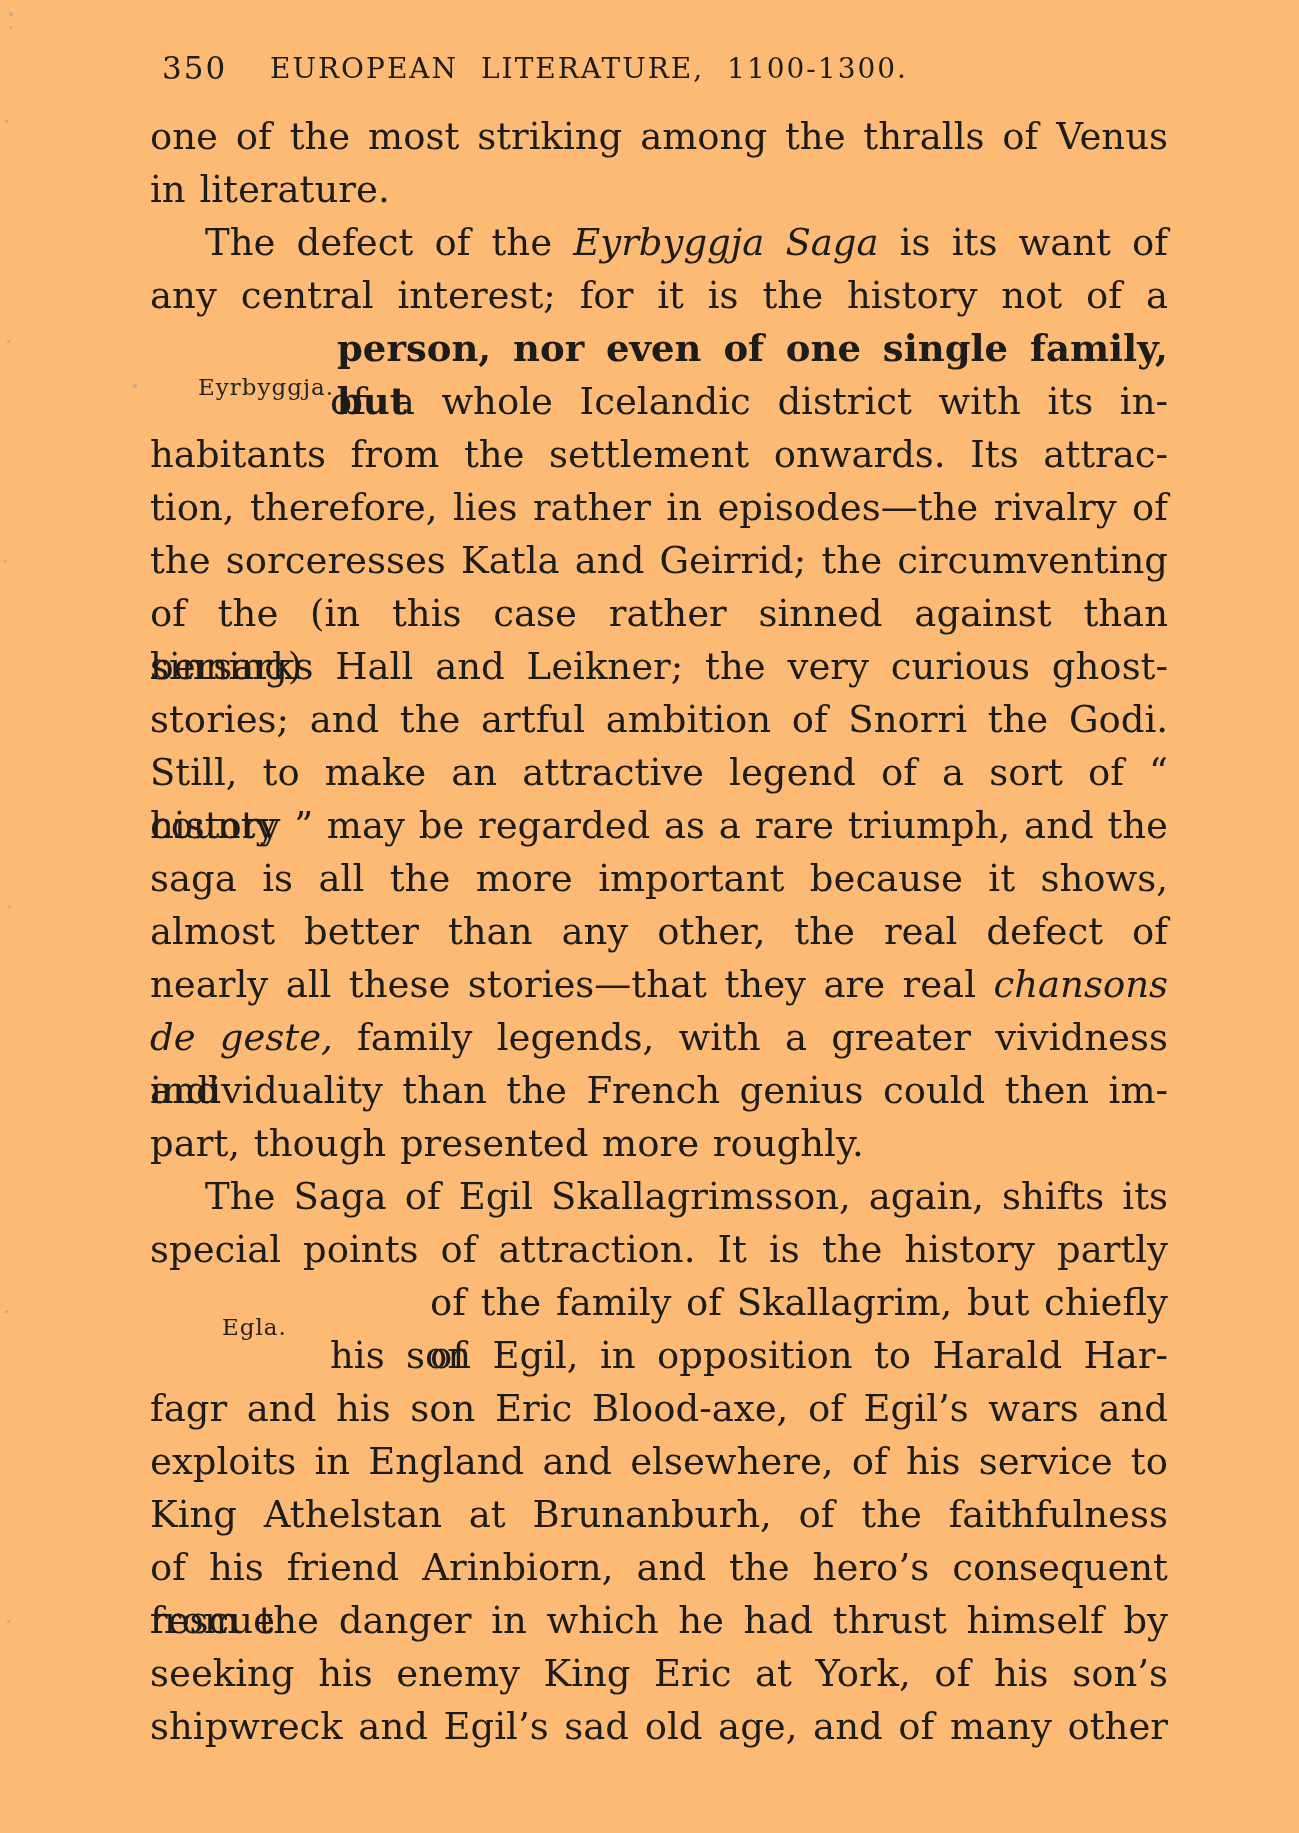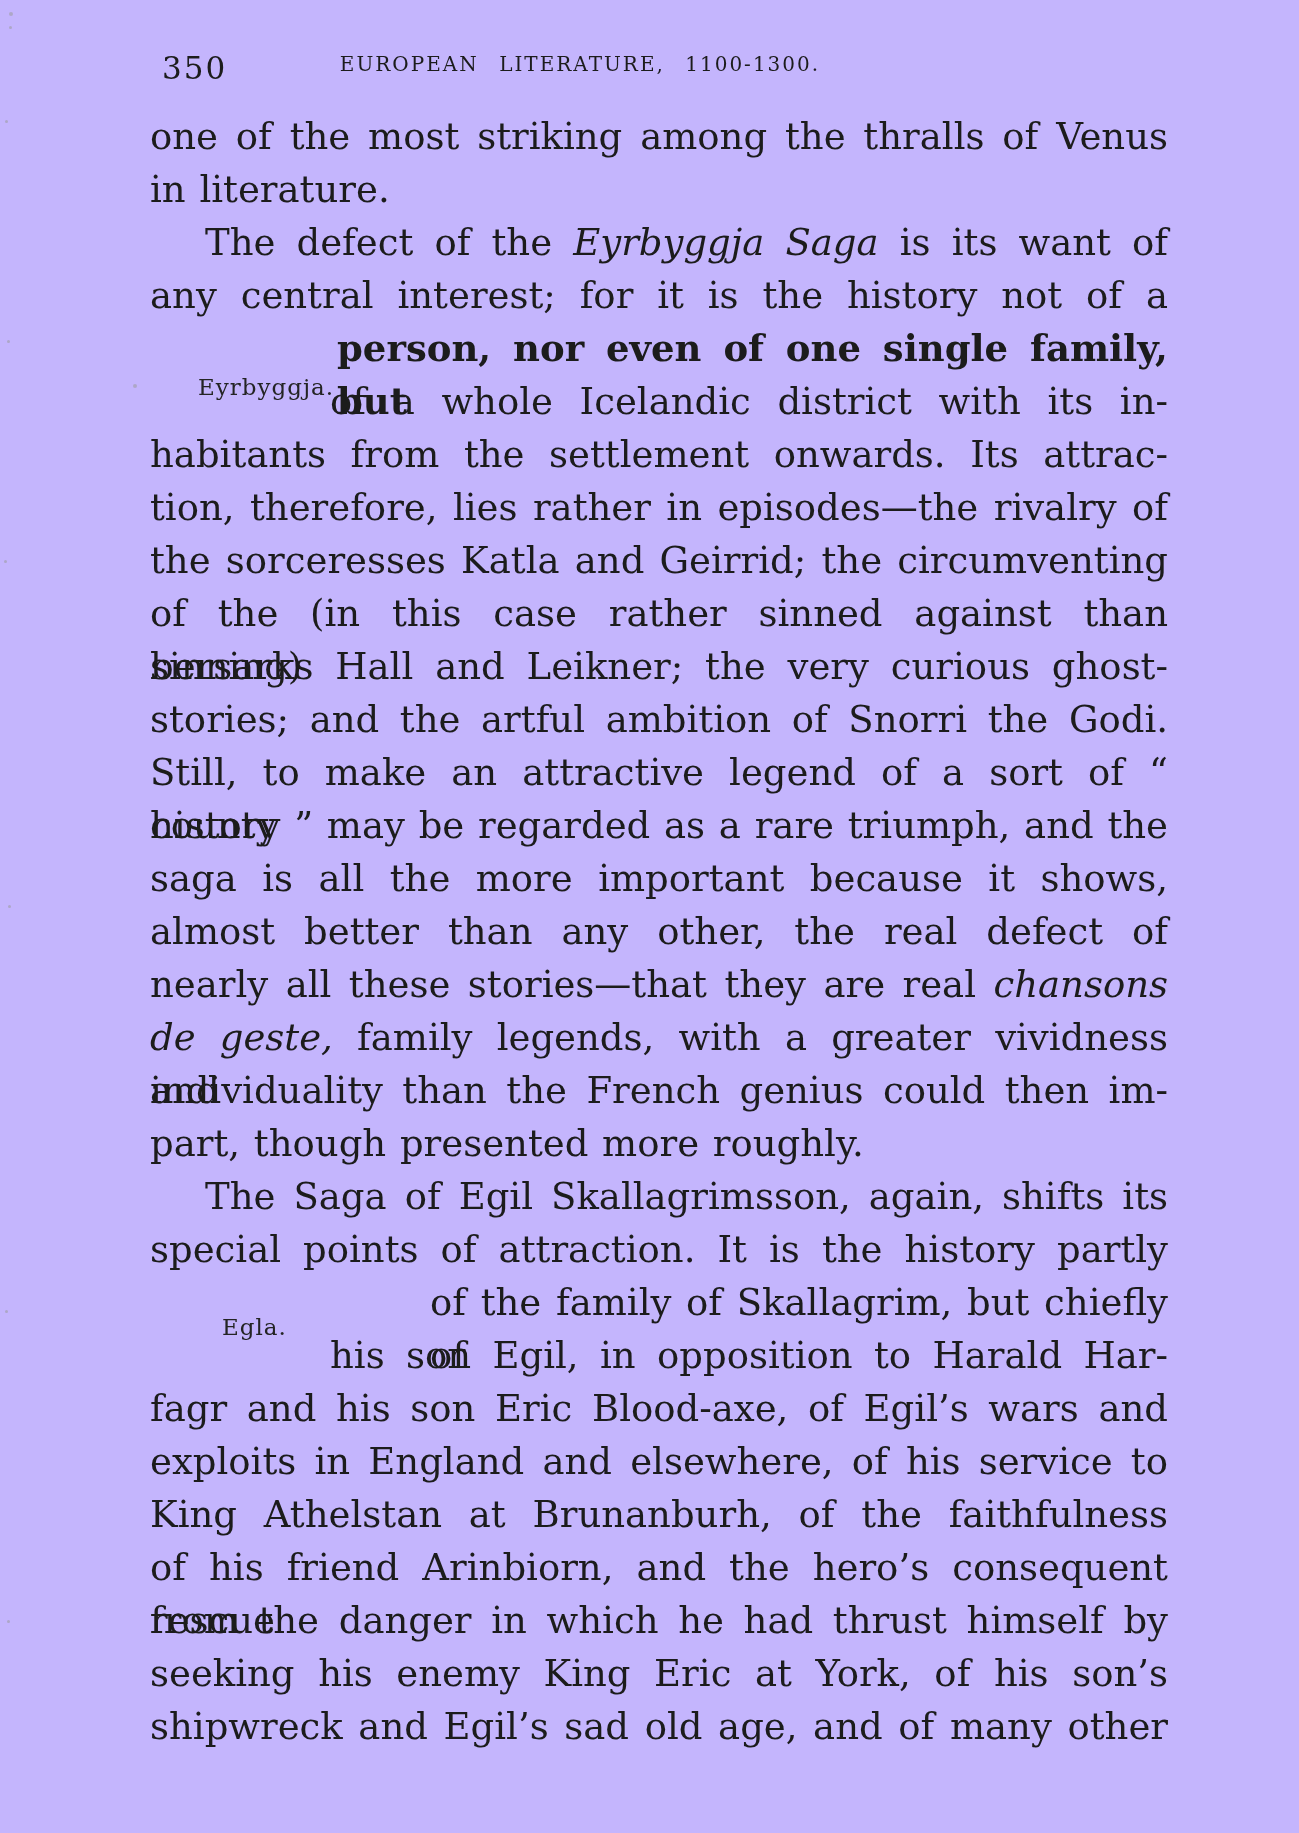--- a/index.html
+++ b/index.html
@@ -4,21 +4,21 @@
 <style>
   html, body {
     margin: 0;
     padding: 0;
     background: #e8e8e8;
   }
   .page {
     position: relative;
     width: 1299px;
     height: 1833px;
-    background: #c4b5fd;
+    background: #fdba74;
     overflow: hidden;
     font-family: "DejaVu Serif", "Liberation Serif", serif;
     color: #1c1c1c;
   }
   .header {
     position: absolute;
     top: 50px;
     left: 0;
     width: 100%;
     height: 40px;
@@ -29,21 +29,21 @@
     top: 0;
     font-size: 31px;
     letter-spacing: 2px;
   }
   .running-title {
     position: absolute;
     left: 270px;
     top: 2px;
     width: 620px;
     text-align: center;
-    font-size: 20px;
+    font-size: 28px;
     letter-spacing: 2px;
     word-spacing: 12px;
     white-space: nowrap;
   }
   .column {
     position: absolute;
     left: 150px;
     top: 110px;
     width: 1018px;
   }

